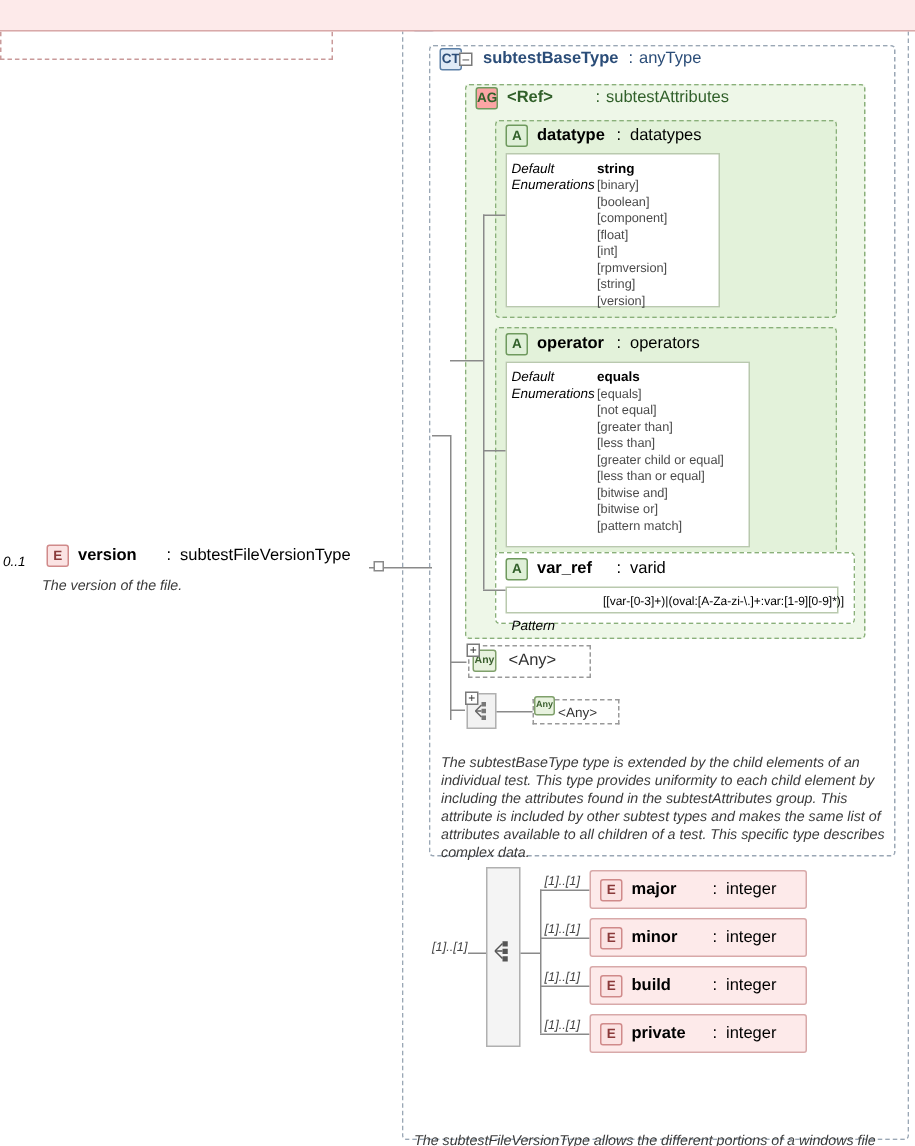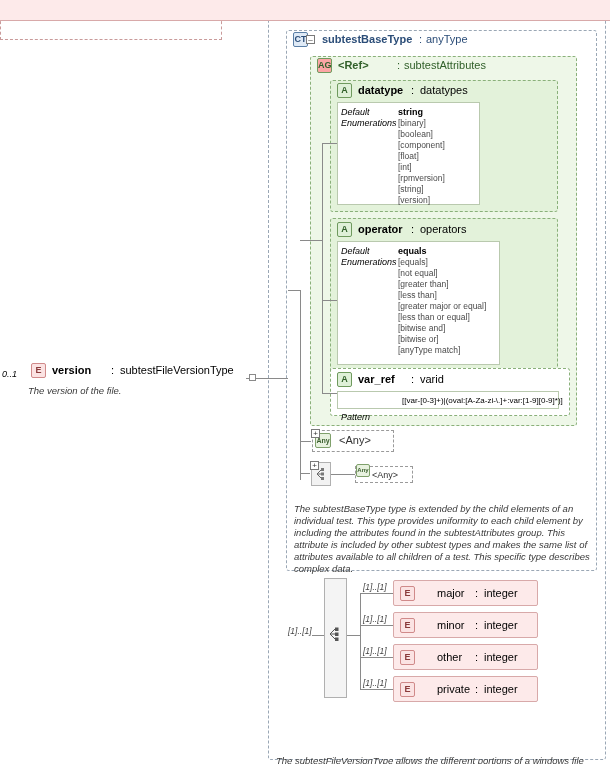--- a/index.html
+++ b/index.html
@@ -140,21 +140,21 @@
 
   .elem-box {
     position: absolute;
     box-sizing: border-box;
     border: 1px solid #d8a9a9;
     background: #fdeaea;
     border-radius: 2px;
     height: 26px;
   }
   .elem-box .badge { left: 6px; top: 5px; }
-  .elem-name { position: absolute; left: 43px; top: 6px; font-weight: normal; font-size: 11px; }
+  .elem-name { position: absolute; left: 27px; top: 6px; font-weight: bold; font-size: 11px; }
   .elem-type { position: absolute; top: 6px; font-size: 11px; }
 
   .mult { position: absolute; font-size: 8.5px; font-style: italic; color: #444; text-align: right; }
 
   .seq-box {
     position: absolute;
     box-sizing: border-box;
     border: 1px solid #b0b0b0;
     background: #f2f2f2;
   }
@@ -228,25 +228,25 @@
 
 <div class="inner-white" style="left:337px; top:241px; width:163px; height:124px;"></div>
 <div class="label ital small" style="left:341px; top:246px;">Default</div>
 <div class="label ital small" style="left:341px; top:257px;">Enumerations</div>
 <div class="label bold small" style="left:398px; top:246px;">equals</div>
 <div class="enum-list" style="left:398px; top:257px;">
   <div>[equals]</div>
   <div>[not equal]</div>
   <div>[greater than]</div>
   <div>[less than]</div>
-  <div>[greater major or equal]</div>
+  <div>[greater child or equal]</div>
   <div>[less than or equal]</div>
   <div>[bitwise and]</div>
   <div>[bitwise or]</div>
-  <div>[anyType match]</div>
+  <div>[pattern match]</div>
 </div>
 
 <div class="badge a abs" style="left:337px; top:372px;">A</div>
 <div class="label bold" style="left:358px; top:373px;">var_ref</div>
 <div class="label" style="left:411px; top:373px;">:</div>
 <div class="label" style="left:420px; top:373px;">varid</div>
 
 <div class="inner-white" style="left:337px; top:391px; width:222px; height:18px;"></div>
 <div class="label ital small" style="left:341px; top:412px;">Pattern</div>
 <div class="label small" style="left:402px; top:396px; font-size:8px;">[[var-[0-3]+)|(oval:[A-Za-zi-\.]+:var:[1-9][0-9]*)]</div>
@@ -335,21 +335,21 @@
   <div class="badge e">E</div>
   <div class="elem-name">minor</div>
   <div class="elem-type" style="left:81px;">:</div>
   <div class="elem-type" style="left:90px;">integer</div>
 </div>
 
 <div class="hline" style="left:360px; top:657px; width:33px;"></div>
 <div class="mult" style="left:363px; top:646px;">[1]..[1]</div>
 <div class="elem-box" style="left:393px; top:644px; width:145px;">
   <div class="badge e">E</div>
-  <div class="elem-name">other</div>
+  <div class="elem-name">build</div>
   <div class="elem-type" style="left:81px;">:</div>
   <div class="elem-type" style="left:90px;">integer</div>
 </div>
 
 <div class="hline" style="left:360px; top:689px; width:33px;"></div>
 <div class="mult" style="left:363px; top:678px;">[1]..[1]</div>
 <div class="elem-box" style="left:393px; top:676px; width:145px;">
   <div class="badge e">E</div>
   <div class="elem-name">private</div>
   <div class="elem-type" style="left:81px;">:</div>

